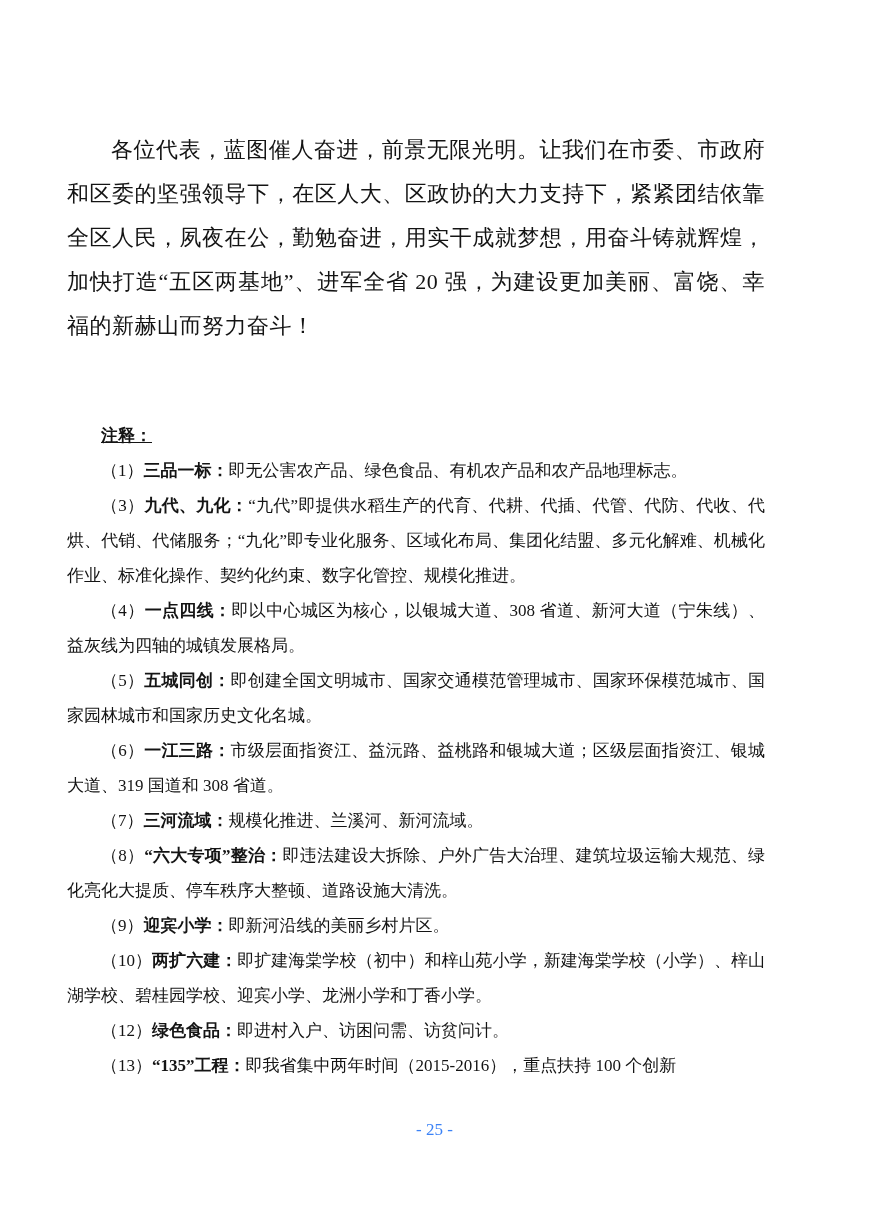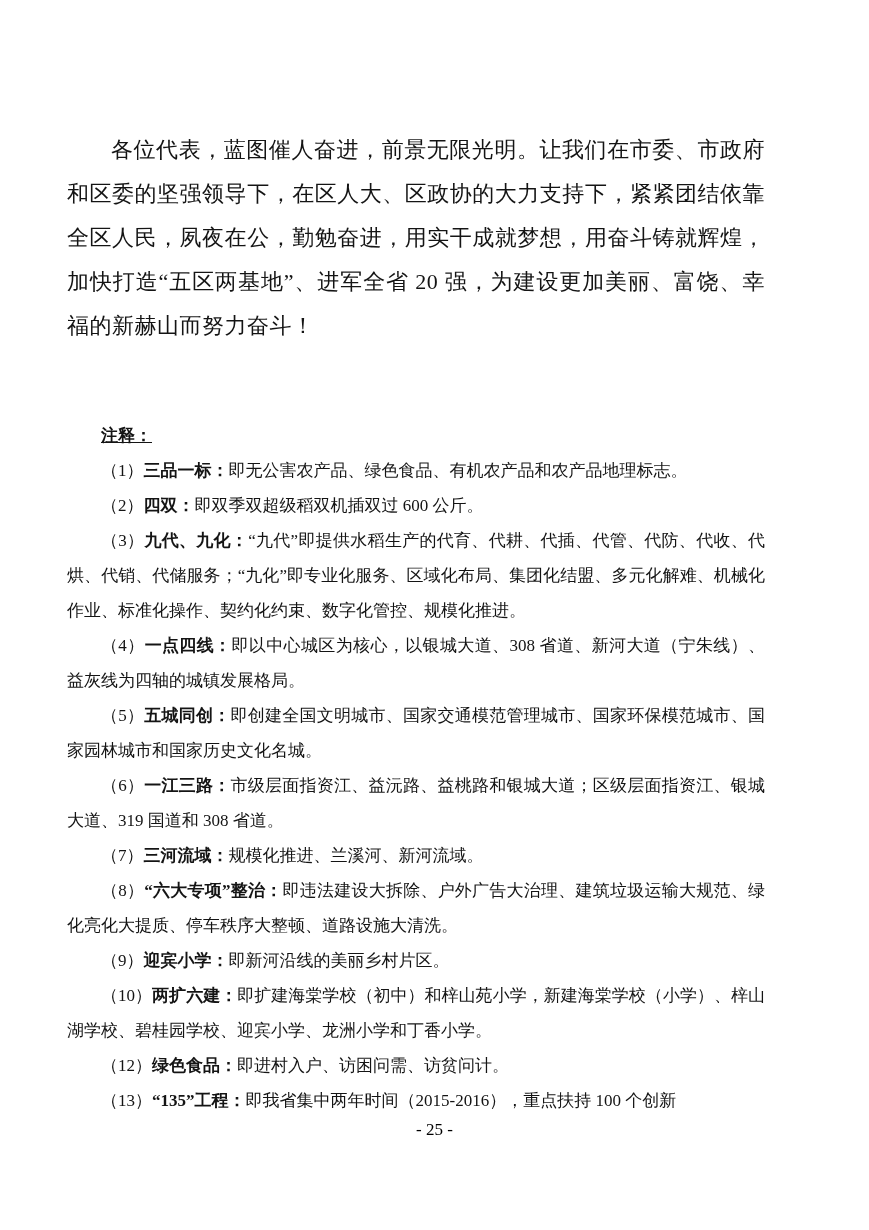--- a/index.html
+++ b/index.html
@@ -52,37 +52,36 @@
     font-weight: bold;
   }
   
   .page-number {
     position: absolute;
     left: 0;
     top: 1120px;
     width: 100%;
     text-align: center;
     font-size: 17px;
-    color: #000000;
+    color: #3b82f6;
   }
 </style>
 </head>
 <body>
 
 <div class="page">
 
   <p class="closing-paragraph">各位代表，蓝图催人奋进，前景无限光明。让我们在市委、市政府和区委的坚强领导下，在区人大、区政协的大力支持下，紧紧团结依靠全区人民，夙夜在公，勤勉奋进，用实干成就梦想，用奋斗铸就辉煌，加快打造“五区两基地”、进军全省 20 强，为建设更加美丽、富饶、幸福的新赫山而努力奋斗！</p>
 
   <div class="notes-section">
 
     <p class="notes-heading">注释：</p>
 
     <p class="note-item"><span class="note-num">（1）</span><span class="note-term">三品一标：</span><span class="note-text">即无公害农产品、绿色食品、有机农产品和农产品地理标志。</span></p>
 
-    <p class="note-item"><span class="note-num">（2）</span><span class="note-term">四双：</span><span class="note-text">即双季双超级稻双机插双过 600 公斤。</span></p>
 
     <p class="note-item"><span class="note-num">（3）</span><span class="note-term">九代、九化：</span><span class="note-text">“九代”即提供水稻生产的代育、代耕、代插、代管、代防、代收、代烘、代销、代储服务；“九化”即专业化服务、区域化布局、集团化结盟、多元化解难、机械化作业、标准化操作、契约化约束、数字化管控、规模化推进。</span></p>
 
     <p class="note-item"><span class="note-num">（4）</span><span class="note-term">一点四线：</span><span class="note-text">即以中心城区为核心，以银城大道、308 省道、新河大道（宁朱线）、益灰线为四轴的城镇发展格局。</span></p>
 
     <p class="note-item"><span class="note-num">（5）</span><span class="note-term">五城同创：</span><span class="note-text">即创建全国文明城市、国家交通模范管理城市、国家环保模范城市、国家园林城市和国家历史文化名城。</span></p>
 
     <p class="note-item"><span class="note-num">（6）</span><span class="note-term">一江三路：</span><span class="note-text">市级层面指资江、益沅路、益桃路和银城大道；区级层面指资江、银城大道、319 国道和 308 省道。</span></p>
 
     <p class="note-item"><span class="note-num">（7）</span><span class="note-term">三河流域：</span><span class="note-text">规模化推进、兰溪河、新河流域。</span></p>

